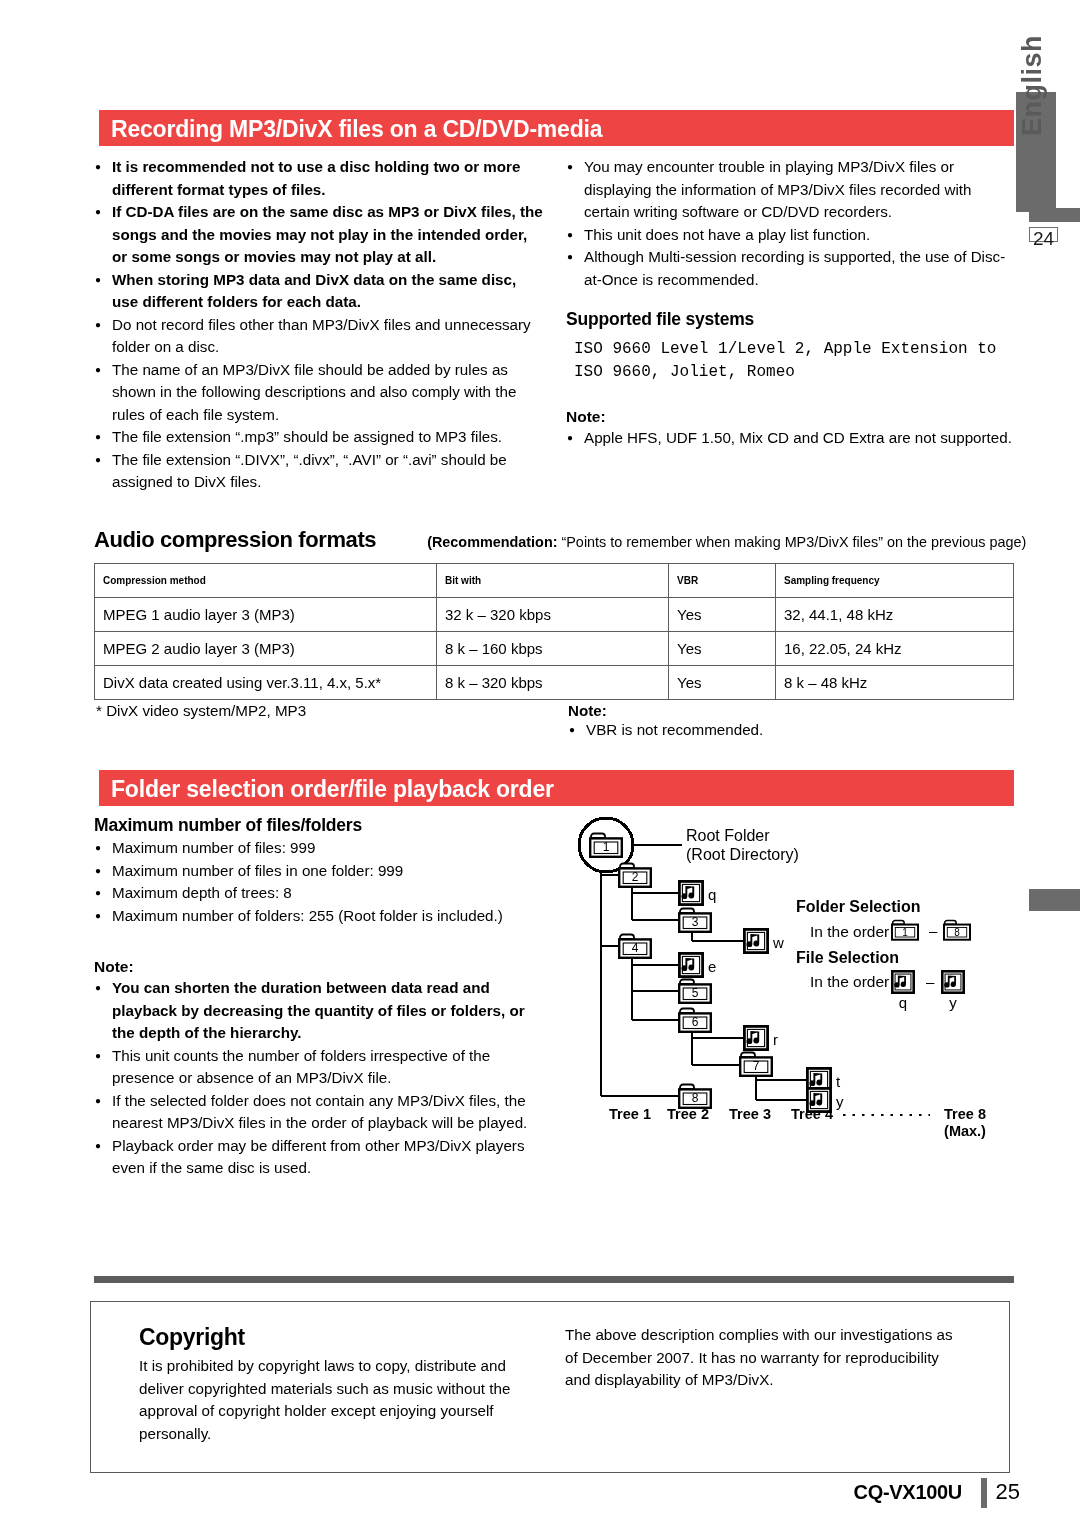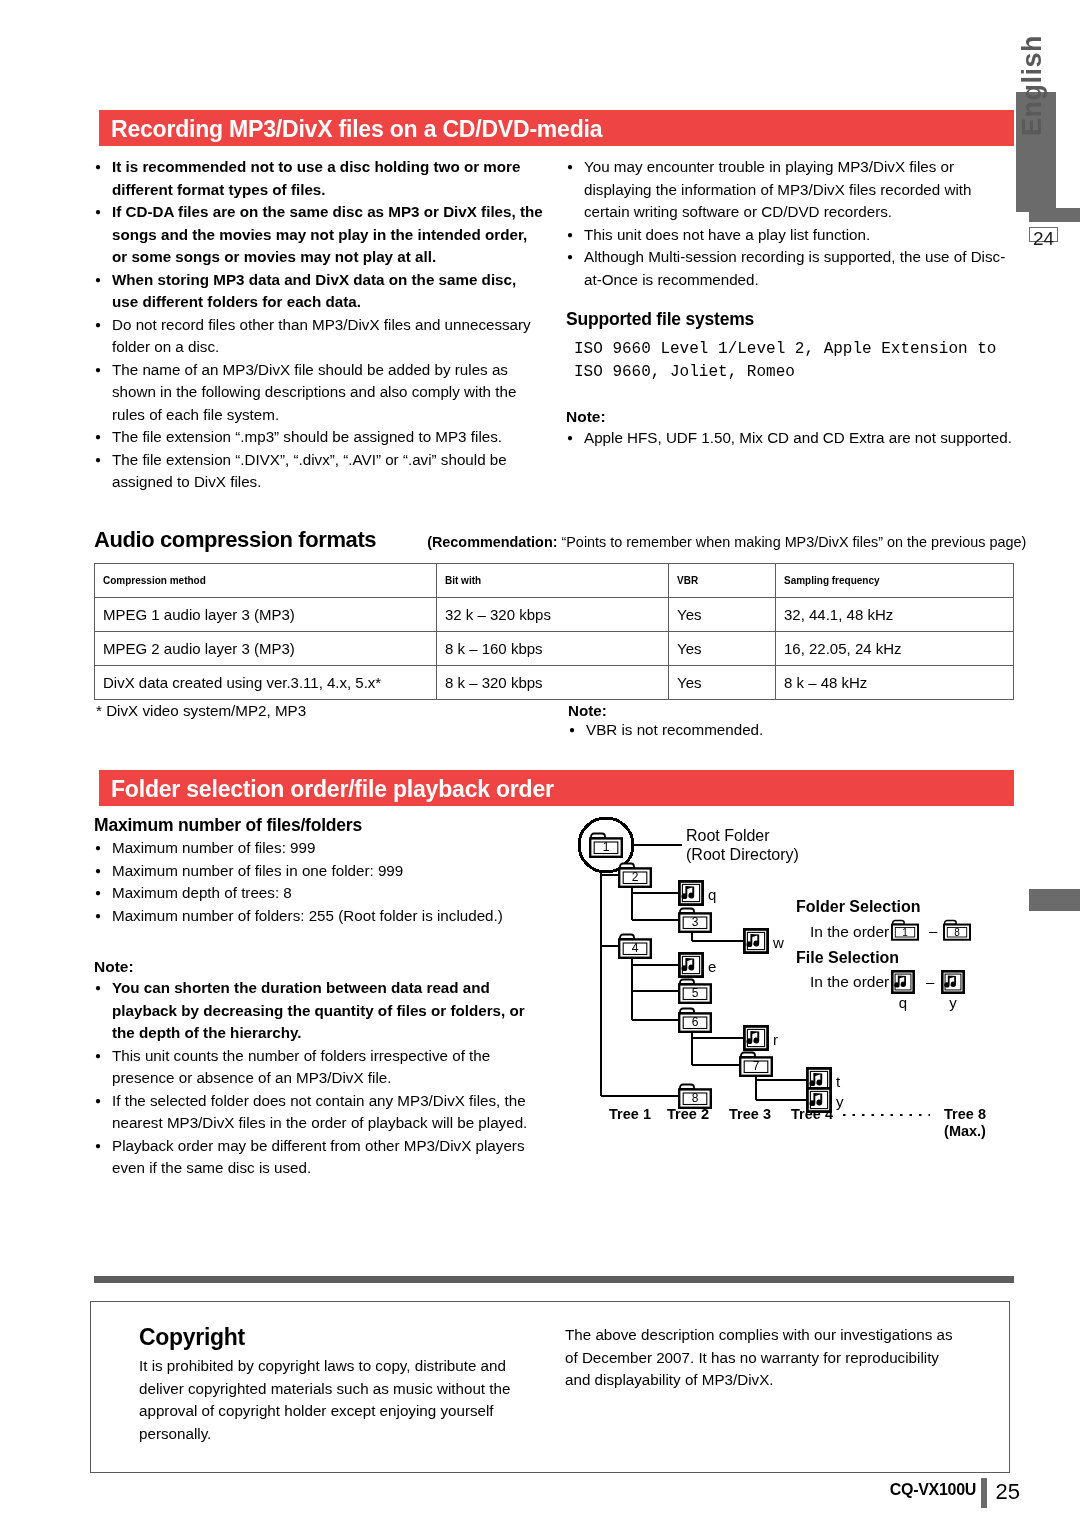--- a/index.html
+++ b/index.html
@@ -258,23 +258,23 @@
   
   .footer {
     position: absolute;
     left: 860px;
     top: 1477px;
     width: 160px;
     height: 34px;
   }
   .footer .model {
     position: absolute;
-    right: 44px;
+    right: 58px;
     top: 4px;
-    font-size: 16px;
+    font-size: 20px;
     font-weight: bold;
     letter-spacing: -0.3px;
     white-space: nowrap;
   }
   .footer .vbar {
     position: absolute;
     right: 33px;
     top: 1px;
     width: 6px;
     height: 30px;

